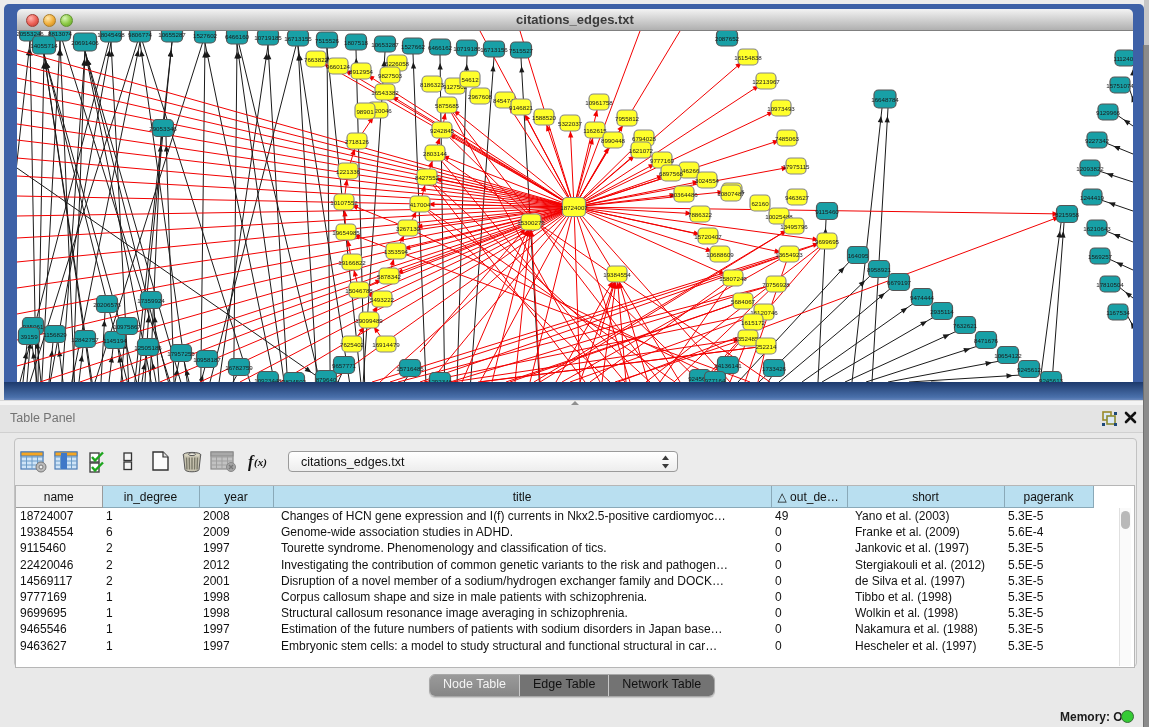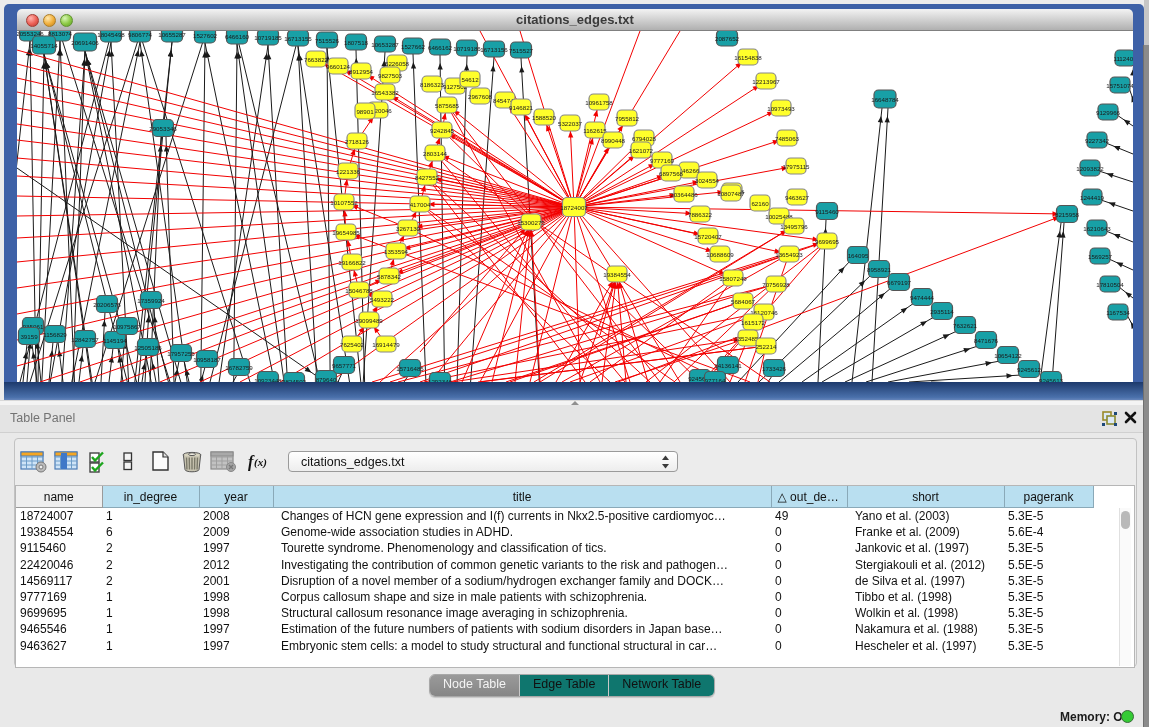--- a/index.html
+++ b/index.html
@@ -34,21 +34,21 @@
 
 #tablewrap{left:15px;top:485px;width:1120px;height:183px;background:#ffffff;border:1px solid #b6b6b6;box-sizing:border-box}
 table.tb{border-collapse:collapse;table-layout:fixed;width:1077px;font-size:12px;color:#111}
 table.tb th{background:#b9dff0;border-right:1px solid #8aa9b8;border-bottom:1px solid #8aa9b8;
  font-weight:normal;font-size:12px;height:21px;padding:0;text-align:center;color:#111;overflow:hidden;white-space:nowrap}
 table.tb th.first{background:#efefef;border-right:1px solid #9a9a9a;border-bottom:1px solid #9a9a9a}
 table.tb td{height:16.2px;padding:0 0 0 4px;white-space:nowrap;overflow:hidden;text-overflow:ellipsis}
 
 #tabs{left:429px;top:674px;height:21px;border-radius:6px;overflow:hidden;
  border:1px solid #a8a8a8;box-shadow:0 1px 1px rgba(0,0,0,.15);display:flex}
-#tabs .tab{font-size:12.5px;line-height:19px;padding:0 13px;background:#0f766e;color:#111;border-left:1px solid #c8c8c8}
+#tabs .tab{font-size:12.5px;line-height:19px;padding:0 13px;background:#737373;color:#111;border-left:1px solid #c8c8c8}
 #tabs .tab.sel{background:linear-gradient(#9a9a9a,#868686);color:#f4f4f4;border-left:none}
 #memory{left:1060px;top:710px;font-size:12px;font-weight:bold;color:#1a1a1a}
 #memdot{left:1121px;top:710px;width:13px;height:13px;border-radius:50%;
  background:#35cb35;border:1.5px solid #3a6b3a;box-sizing:border-box}
 </style>
 </head>
 <body>
 <div class="abs" id="winframe">
     <div class="botband"></div>
   </div>

